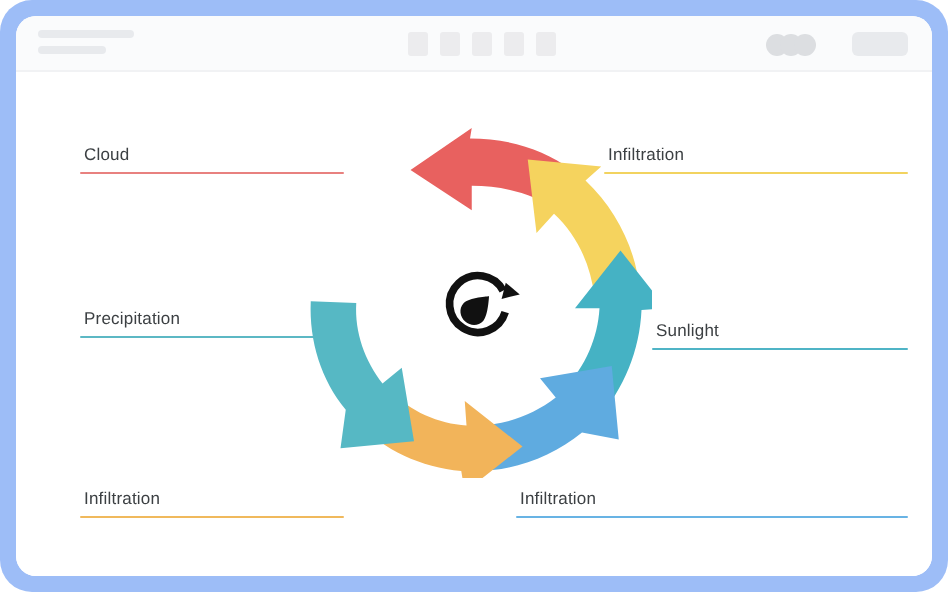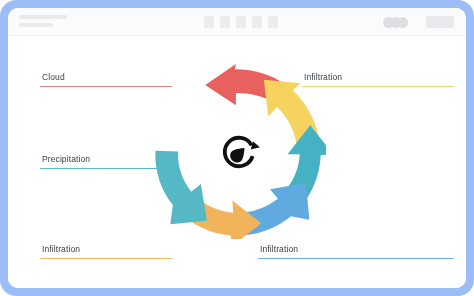--- a/index.html
+++ b/index.html
@@ -201,20 +201,24 @@
       <div class="label-item" id="label-infiltration">
         <span class="label-text">Infiltration</span>
         <span class="label-rule" style="background:#f0b95c;"></span>
       </div>
 
       <div class="label-item" id="label-condensation">
         <span class="label-text">Infiltration</span>
         <span class="label-rule" style="background:#f2d35f;"></span>
       </div>
 
+      <div class="label-item" id="label-sunlight">
+        <span class="label-text">Sunlight</span>
+        <span class="label-rule" style="background:#4fb4c6;"></span>
+      </div>
 
       <div class="label-item" id="label-evaporation">
         <span class="label-text">Infiltration</span>
         <span class="label-rule" style="background:#68b3e4;"></span>
       </div>
 
       <div id="cycle-diagram">
         <svg id="cycle-svg" width="175" height="175" viewBox="0 0 200 200">
 
           <g>

